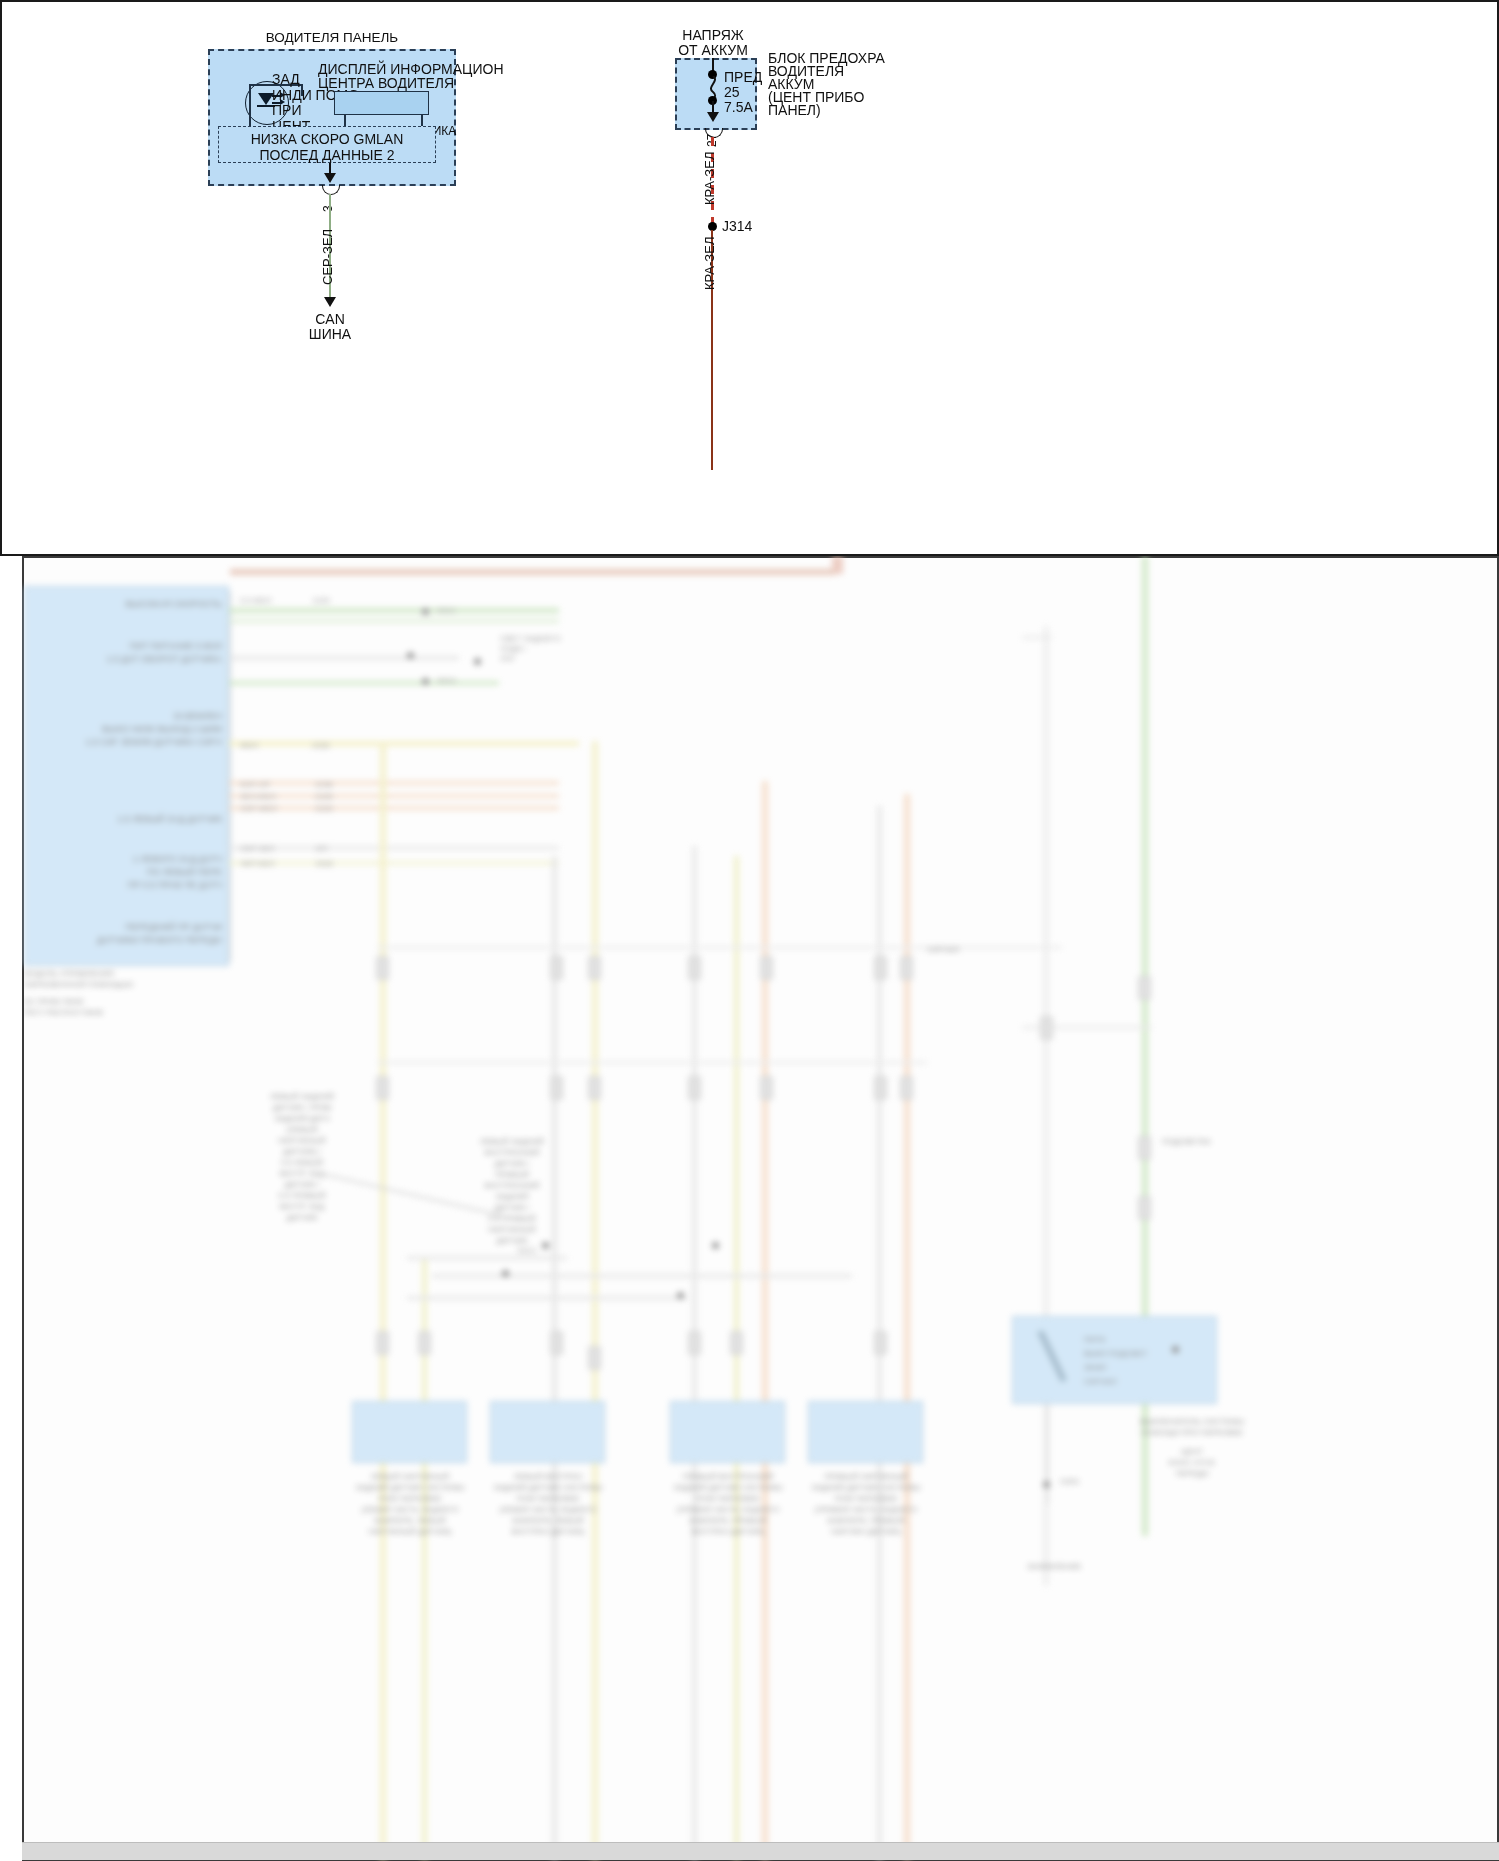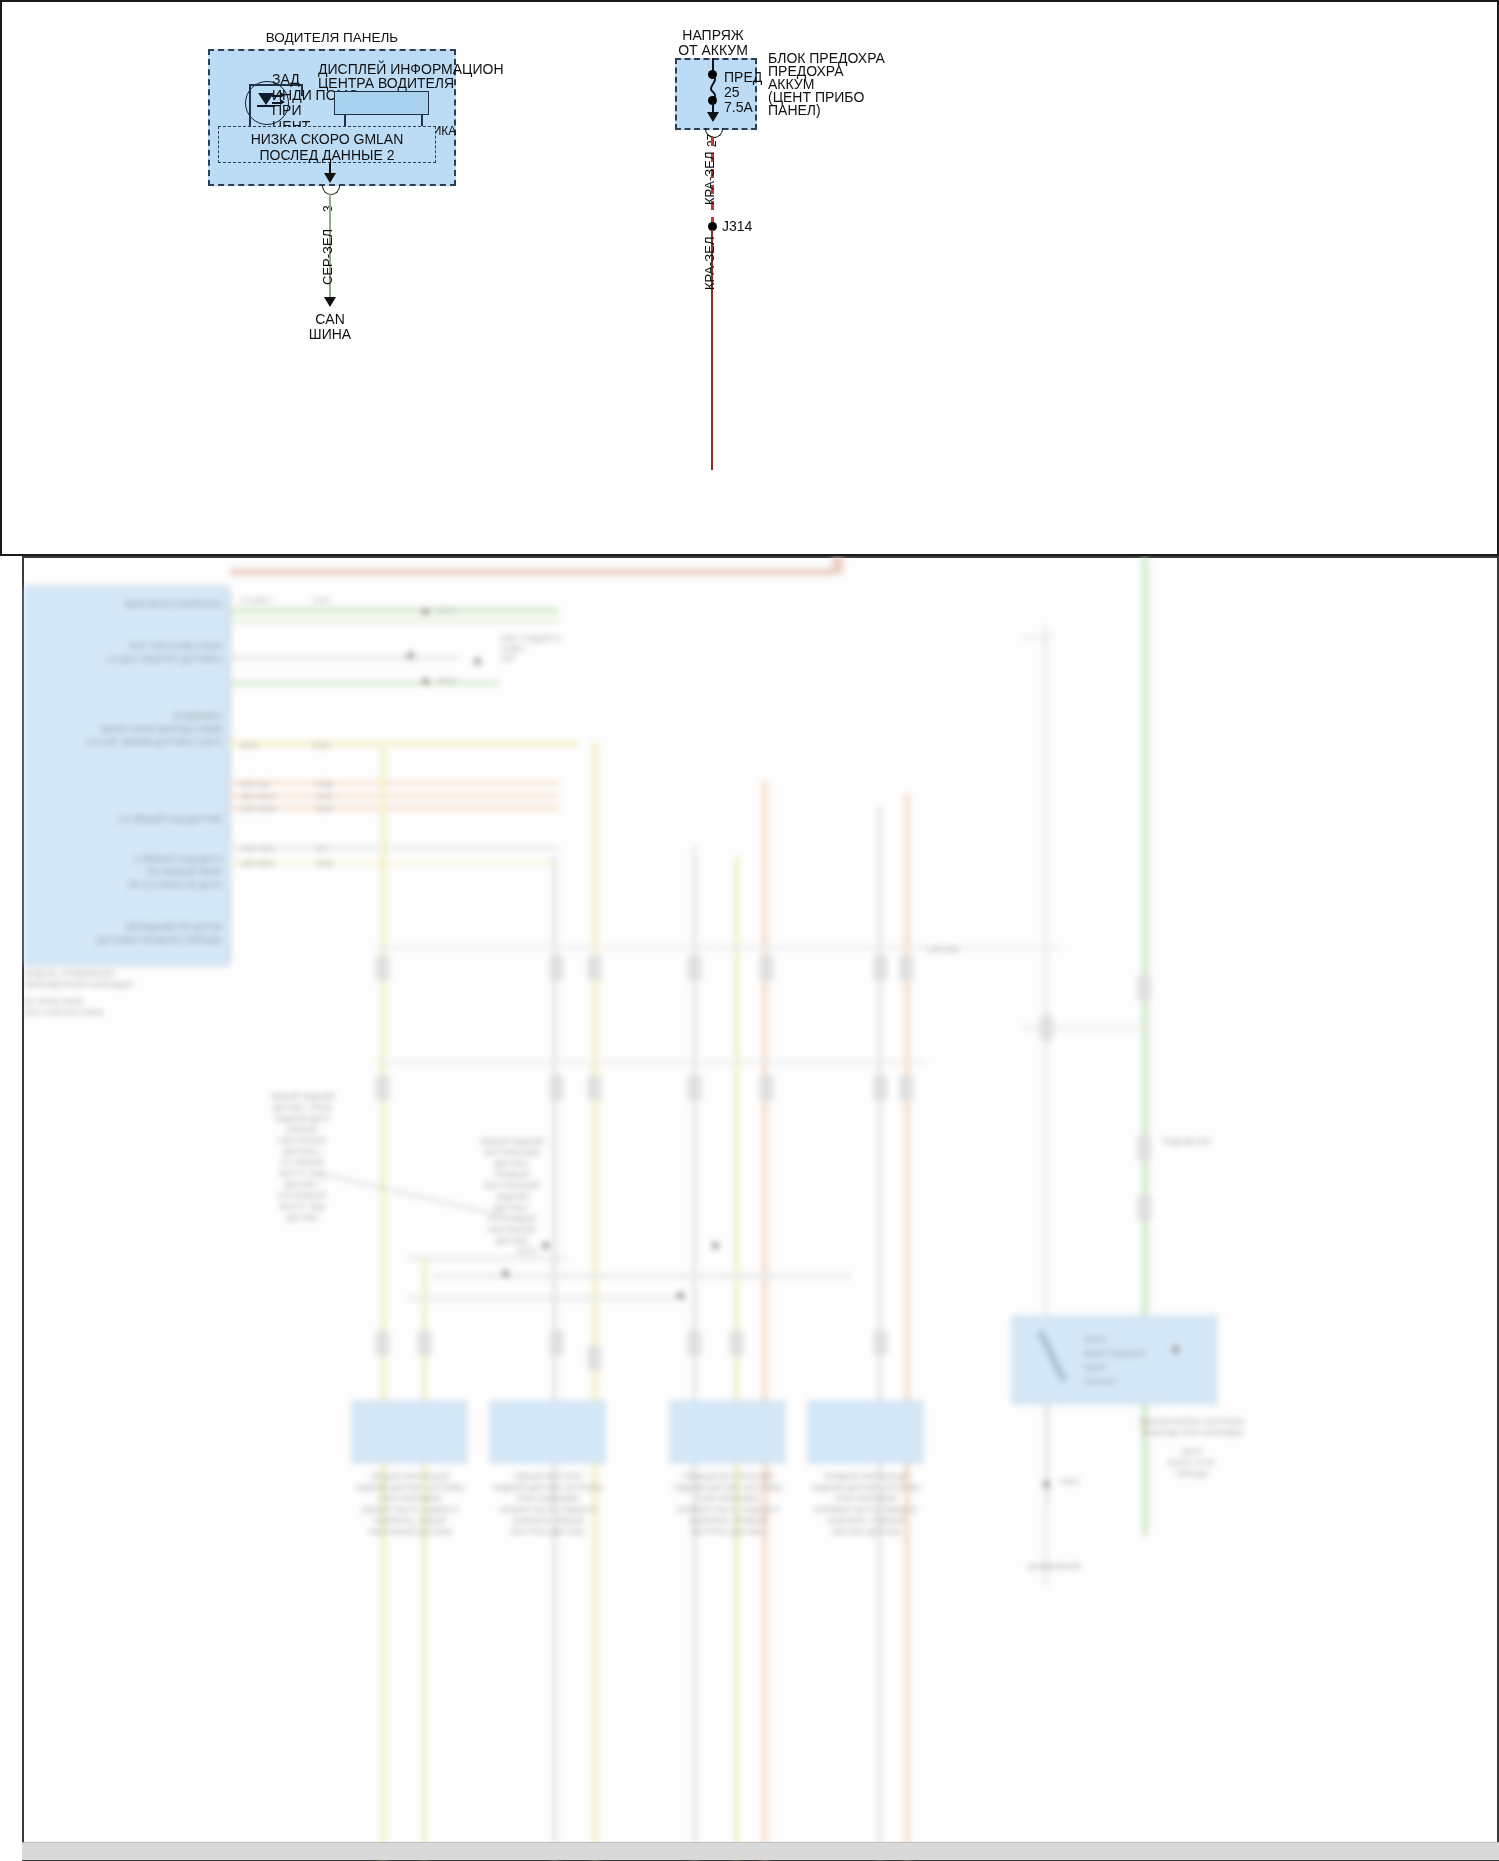--- a/index.html
+++ b/index.html
@@ -206,21 +206,21 @@
   <div class="dot" style="left:708px; top:96px;"></div>
   <div class="fuse-wire" style="left:712px; top:101px; height:14px;"></div>
   <div class="arrow-dn" style="left:707px; top:112px;"></div>
   <div class="cup" style="left:705px; top:128px;"></div>
 
   <div class="lbl" style="left:724px; top:70px;">ПРЕД</div>
   <div class="lbl" style="left:724px; top:85px;">25</div>
   <div class="lbl" style="left:724px; top:100px;">7.5A</div>
 
   <div class="lbl" style="left:768px; top:51px;">БЛОК ПРЕДОХРА</div>
-  <div class="lbl" style="left:768px; top:64px;">ПРЕДОХРА</div>
+  <div class="lbl" style="left:768px; top:64px;">ВОДИТЕЛЯ</div>
   <div class="lbl" style="left:768px; top:77px;">АККУМ</div>
   <div class="lbl" style="left:768px; top:90px;">(ЦЕНТ ПРИБО</div>
   <div class="lbl" style="left:768px; top:103px;">ПАНЕЛ)</div>
 
   <div class="vlbl" style="left:705px; top:147px; font-size:12px;">27</div>
 
   <div class="wire" style="left:711px; top:137px; width:3px; height:86px;
               background:repeating-linear-gradient(to bottom,#c0392b 0 9px,transparent 9px 16px);"></div>
   <div class="vlbl" style="left:703px; top:205px; font-size:13px;">КРА-ЗЕЛ</div>
 

